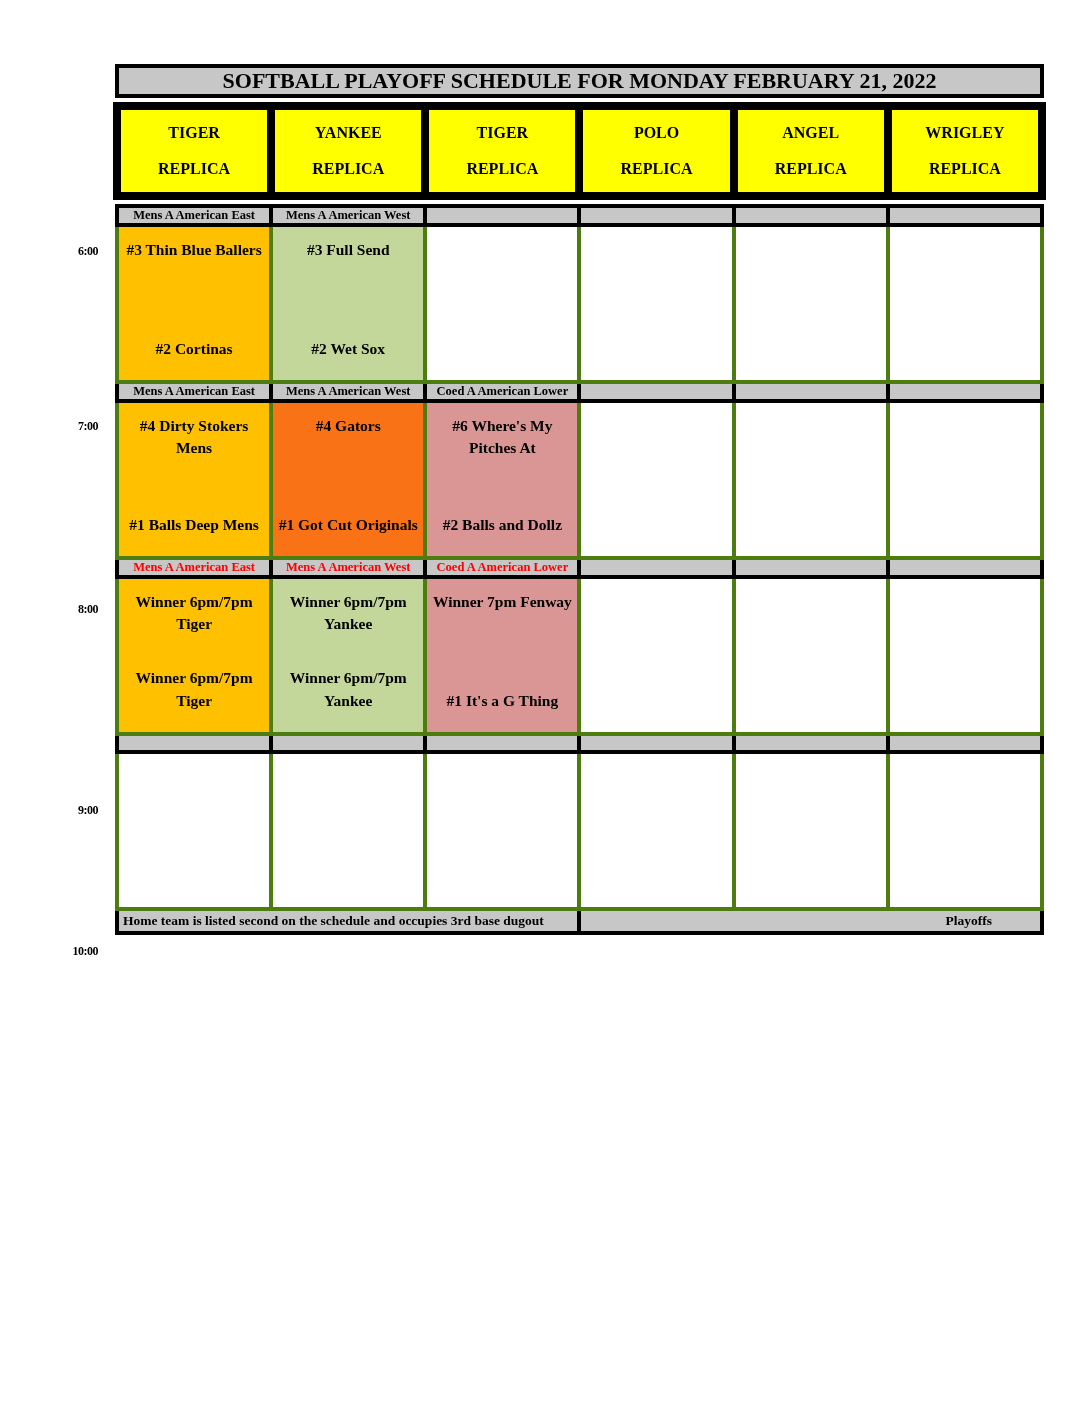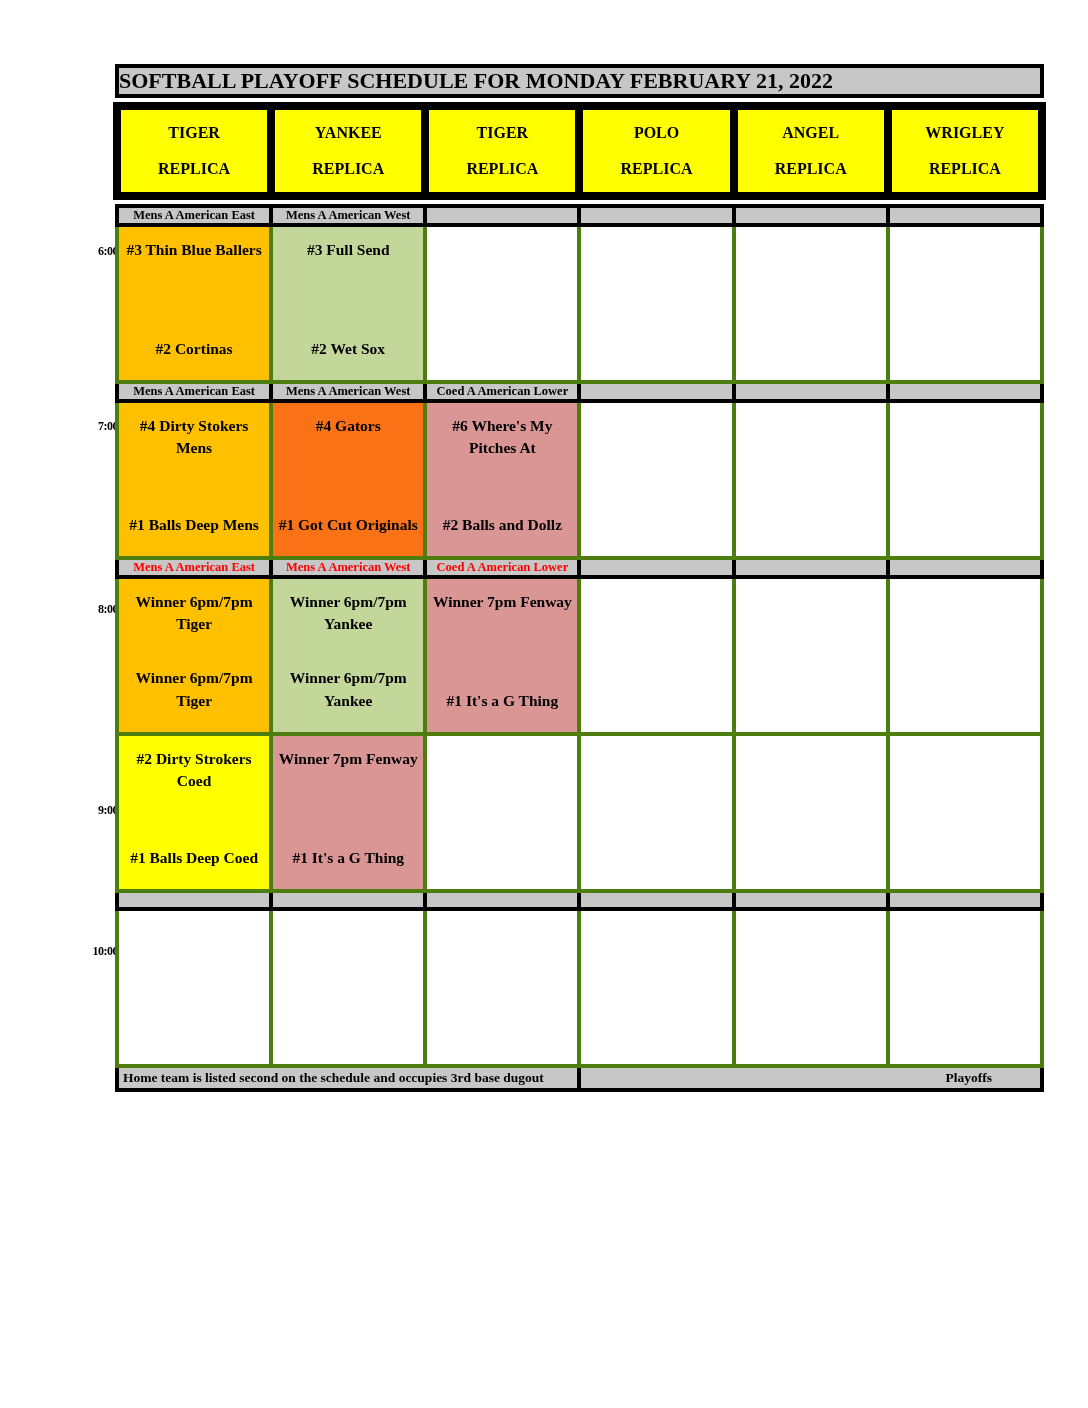--- a/index.html
+++ b/index.html
@@ -3,35 +3,35 @@
 <meta charset="utf-8">
 <style>
   html,body{
     margin:0;padding:0;background:#ffffff;
     width:1088px;height:1408px;position:relative;
     font-family:"Liberation Serif","DejaVu Serif",serif;
     color:#000;
   }
   .page{position:absolute;left:0;top:0;width:1088px;height:1408px;}
   
-  #time-gutter{position:absolute;left:0;top:0;width:104px;height:1200px;margin-left:20px;}
+  #time-gutter{position:absolute;left:0;top:0;width:104px;height:1200px;}
   .time-label{
     position:absolute;right:6px;
     font-weight:bold;font-size:12px;letter-spacing:-0.5px;
     color:#000;white-space:nowrap;
   }
   
   table.schedule{
     position:absolute;left:113px;top:64px;width:933px;
     border-collapse:collapse;table-layout:fixed;
   }
   table.schedule td{padding:0;}
   .title-cell{
     background:#C7C7C7;border:4px solid #000;
-    text-align:left;font-weight:bold;font-size:22px;
+    text-align:center;font-weight:bold;font-size:22px;
     height:26px;vertical-align:middle;white-space:nowrap;
   }
   tr.spacer td{border:none;background:#fff;height:4px;}
   .field-cell{
     background:#FFFF00;border:8px solid #000000;height:82px;
     text-align:center;font-weight:bold;font-size:16px;vertical-align:middle;
   }
   .field-cell .field-name{margin-bottom:18px;}
   .division-cell{
     background:#C7C7C7;border:4px solid #000;height:14px;
@@ -190,38 +190,20 @@
             <div class="game-wrap">
               <div class="team away">Winner 7pm Fenway</div>
               <div class="team home">#1 It's a G Thing</div>
             </div>
           </td>
           <td class="game-cell" style="background: rgb(255, 255, 255);"></td>
           <td class="game-cell" style="background: rgb(255, 255, 255);"></td>
           <td class="game-cell" style="background: rgb(255, 255, 255);"></td>
         </tr>
         <tr>
-          <td class="game-cell" style="background: rgb(255, 255, 0);">
-            <div class="game-wrap">
-              <div class="team away">#2 Dirty Strokers Coed</div>
-              <div class="team home">#1 Balls Deep Coed</div>
-            </div>
-          </td>
-          <td class="game-cell" style="background: rgb(218, 150, 148);">
-            <div class="game-wrap">
-              <div class="team away">Winner 7pm Fenway</div>
-              <div class="team home">#1 It's a G Thing</div>
-            </div>
-          </td>
-          <td class="game-cell" style="background: rgb(255, 255, 255);"></td>
-          <td class="game-cell" style="background: rgb(255, 255, 255);"></td>
-          <td class="game-cell" style="background: rgb(255, 255, 255);"></td>
-          <td class="game-cell" style="background: rgb(255, 255, 255);"></td>
-        </tr>
-        <tr>
           <td class="division-cell" style="color: rgb(0, 0, 0);"></td>
           <td class="division-cell" style="color: rgb(0, 0, 0);"></td>
           <td class="division-cell" style="color: rgb(0, 0, 0);"></td>
           <td class="division-cell" style="color: rgb(0, 0, 0);"></td>
           <td class="division-cell" style="color: rgb(0, 0, 0);"></td>
           <td class="division-cell" style="color: rgb(0, 0, 0);"></td>
         </tr>
         <tr>
           <td class="game-cell" style="background: rgb(255, 255, 255);"></td>
           <td class="game-cell" style="background: rgb(255, 255, 255);"></td>

